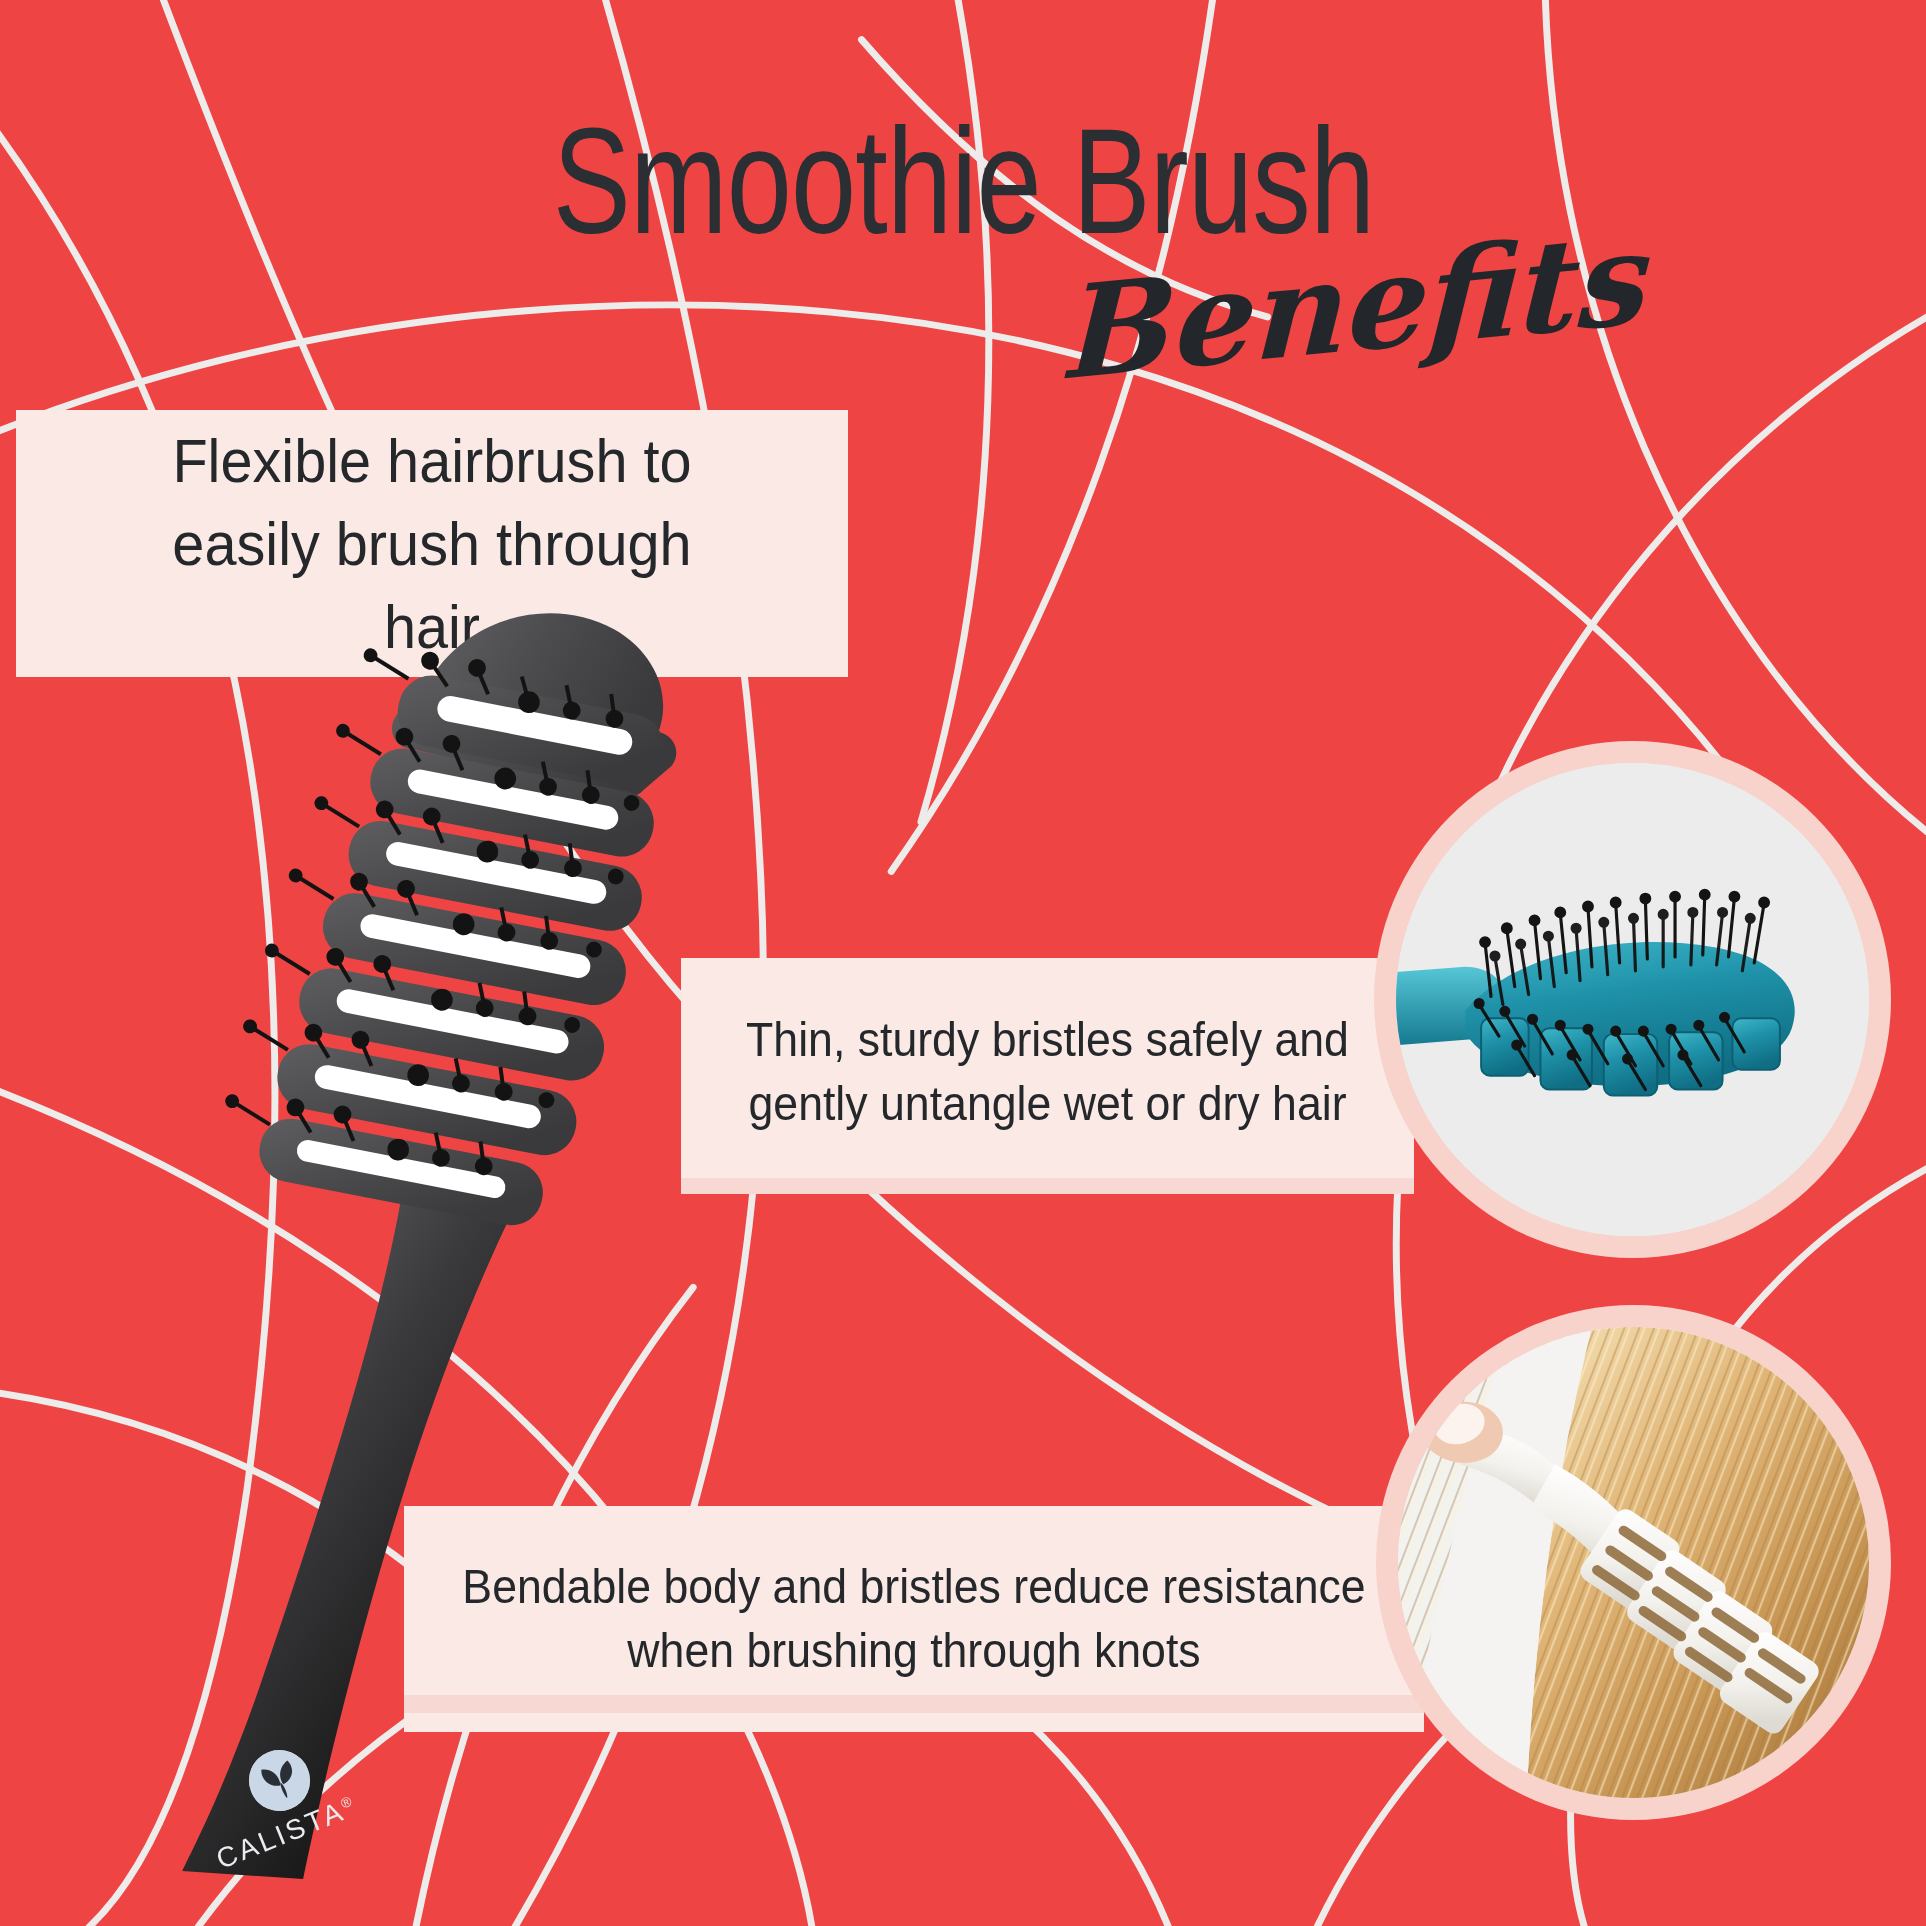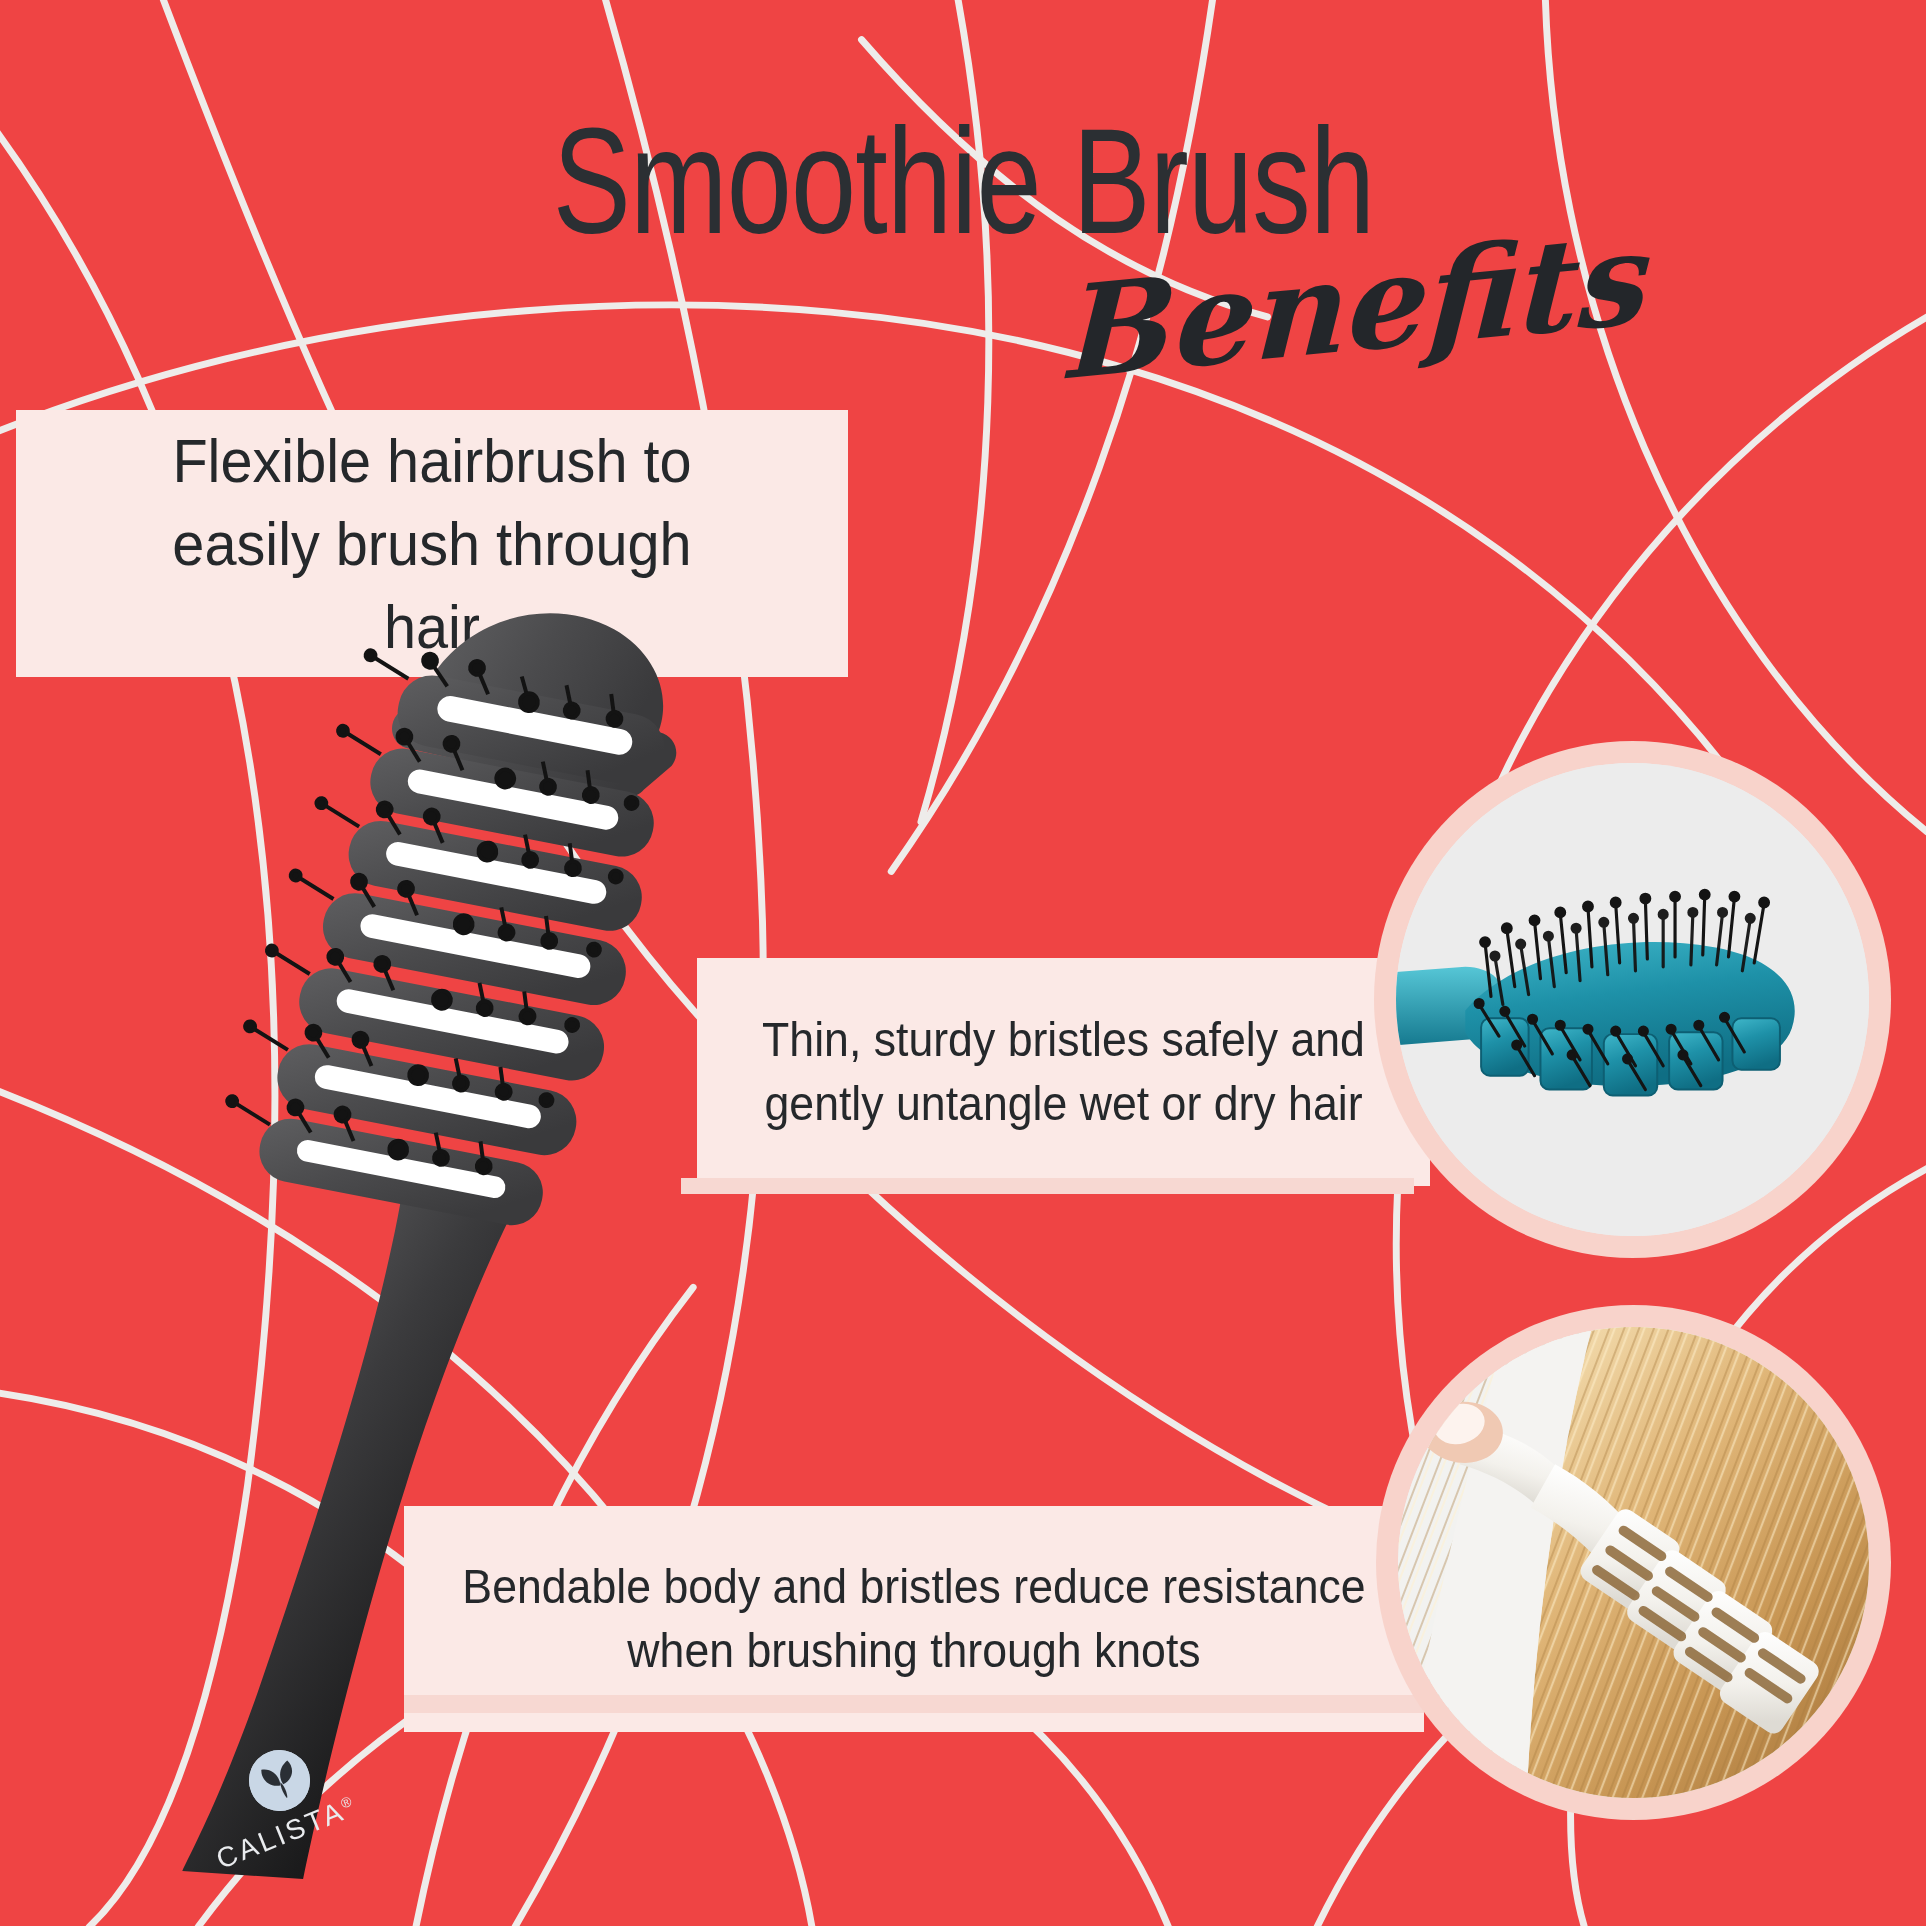--- a/index.html
+++ b/index.html
@@ -60,21 +60,21 @@
     text-align:center;
     font-family:"Liberation Sans", sans-serif;
     transform:scaleX(0.93);
     transform-origin:50% 50%;
   }
   .pinkbar { position:absolute; background:#f7d8d2; z-index:3; }
 
   #box1 { left:16px; top:410px; width:832px; height:267px; }
   #box1 .txt { font-size:62px; line-height:1.34; padding:0 87px; }
 
-  #box2 { left:697px; top:958px; width:733px; height:228px;align-items:center; }
+  #box2 { left:681px; top:958px; width:733px; height:228px;align-items:center; }
   #box2 .txt { font-size:48px; line-height:1.33; }
 
   #box3 { left:404px; top:1483px; width:1020px; height:226px;margin-top:23px; }
   #box3 .txt { font-size:48px; line-height:1.33; }
 
   #bar2 { left:681px; top:1178px; width:733px; height:16px; }
   #bar3 { left:404px; top:1695px; width:1020px; height:18px; }
 
   
   .circle-wrap { position:absolute; z-index:5; border-radius:50%; }

